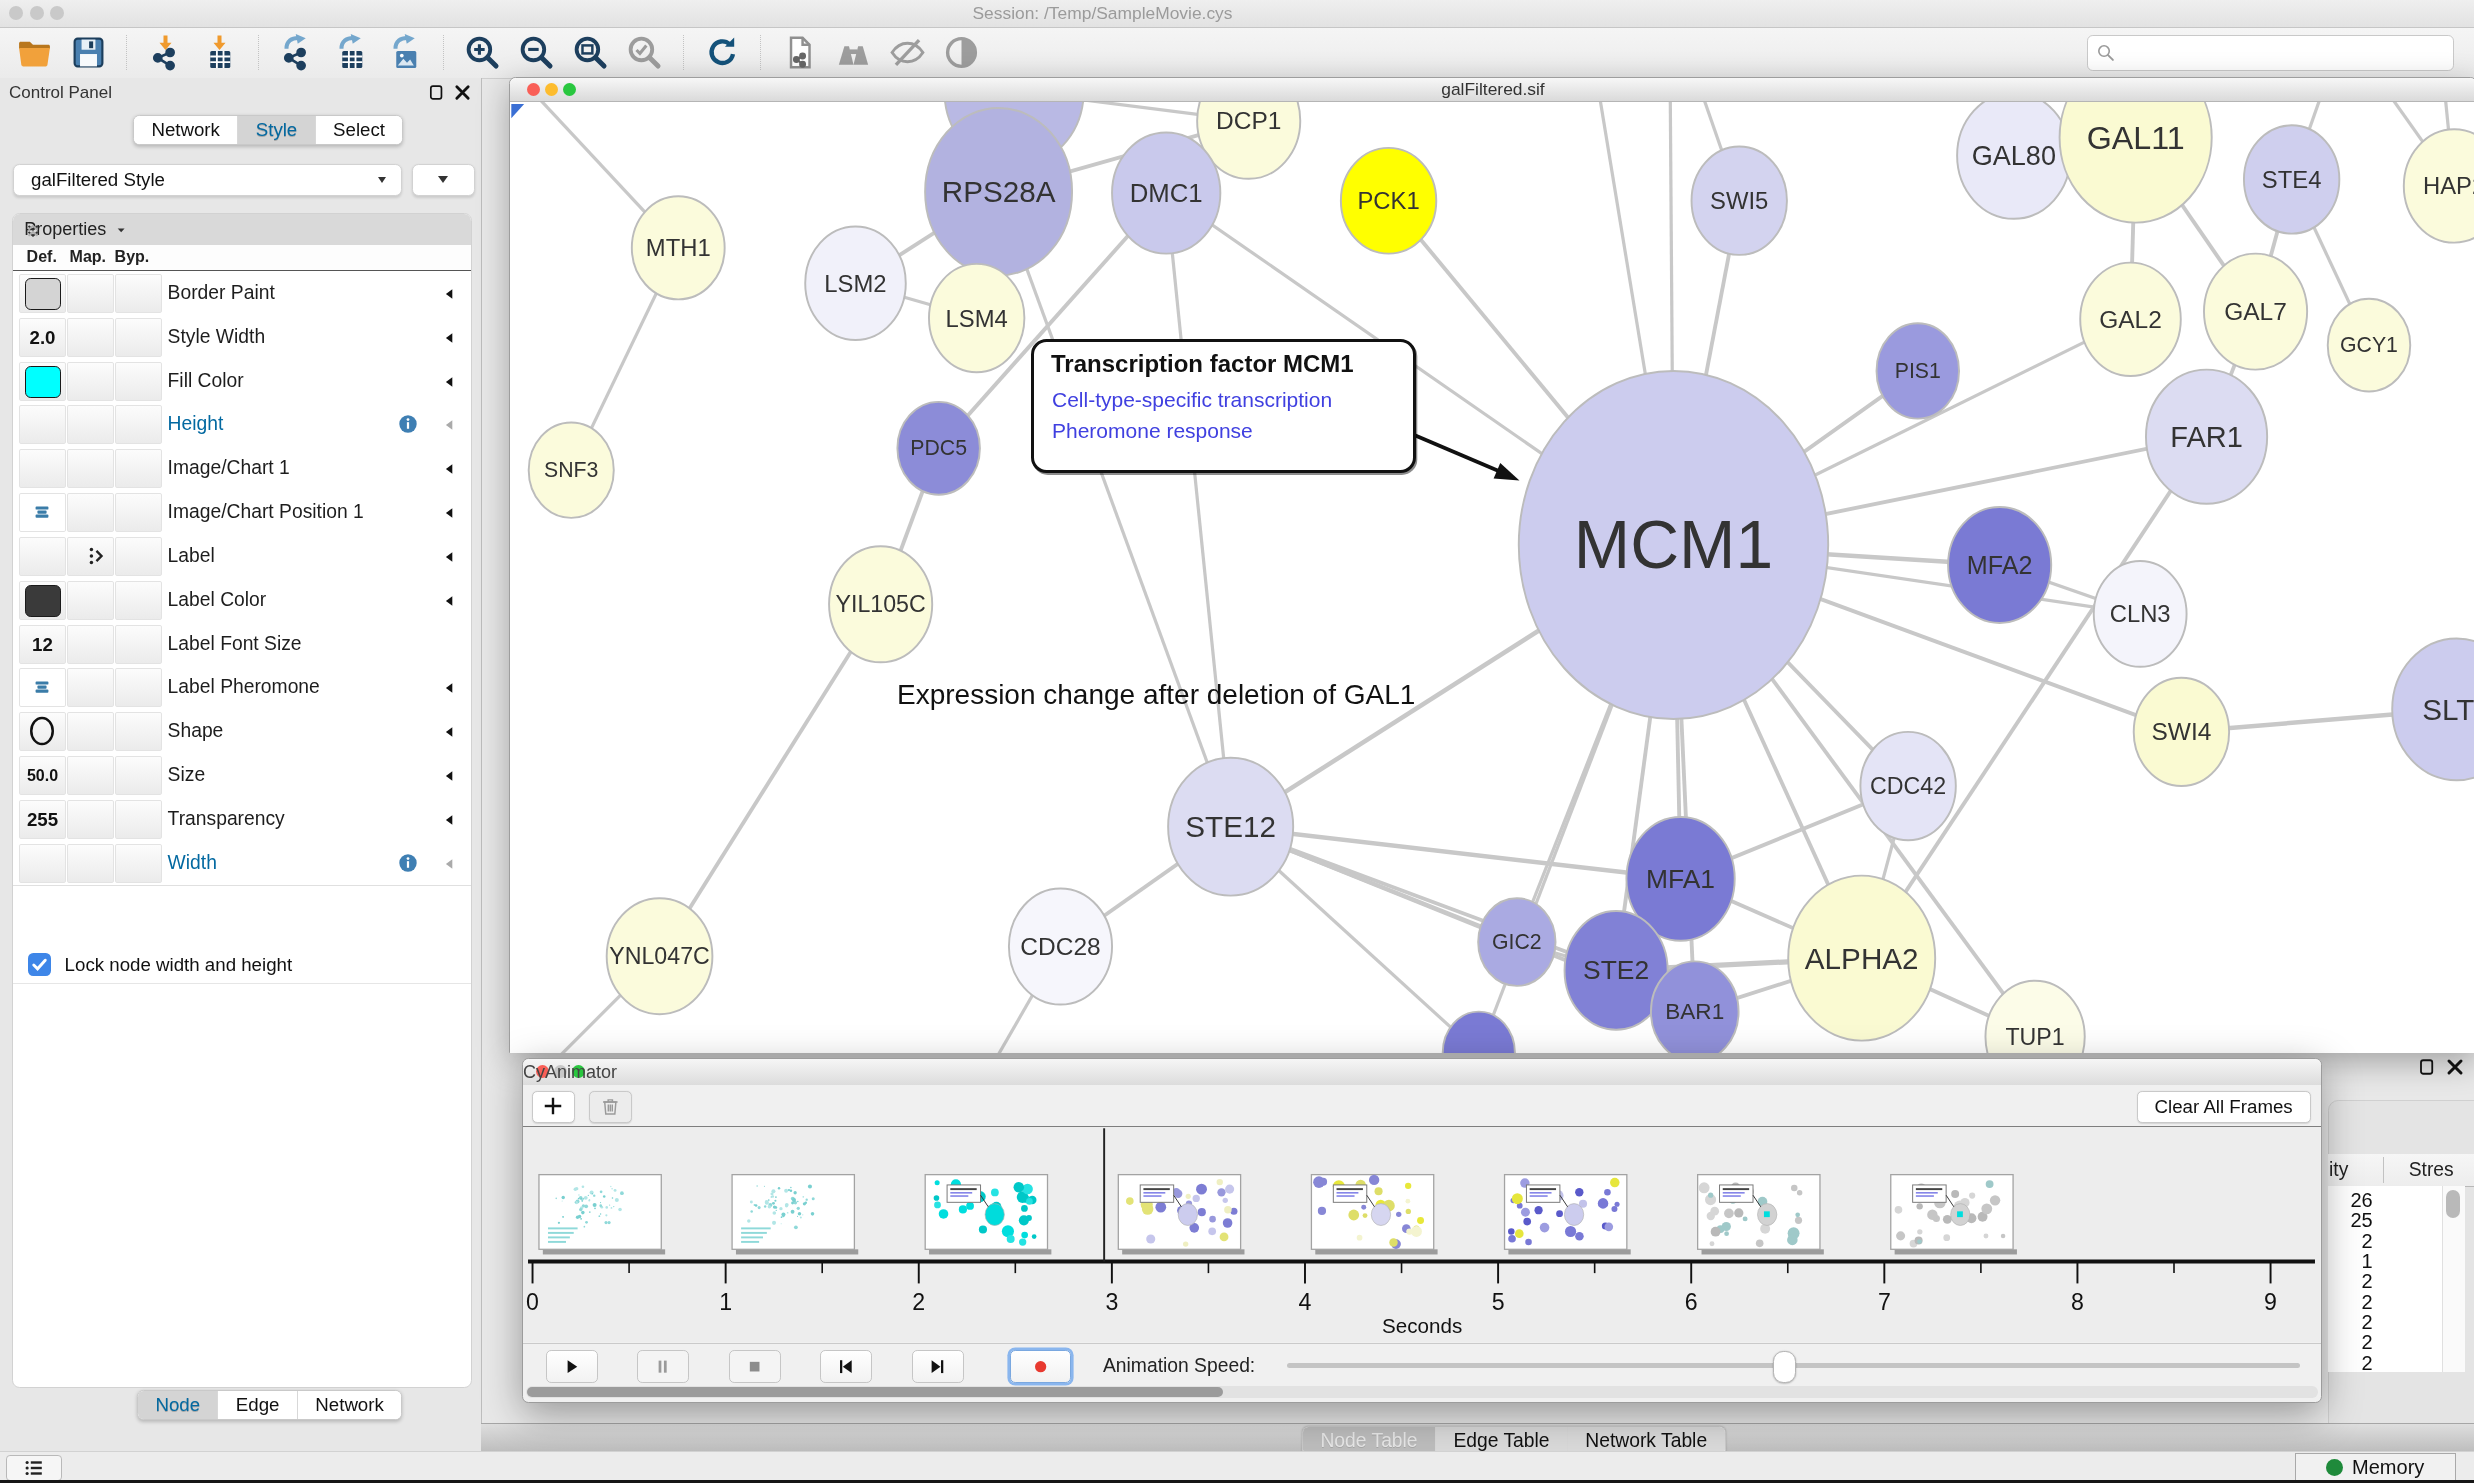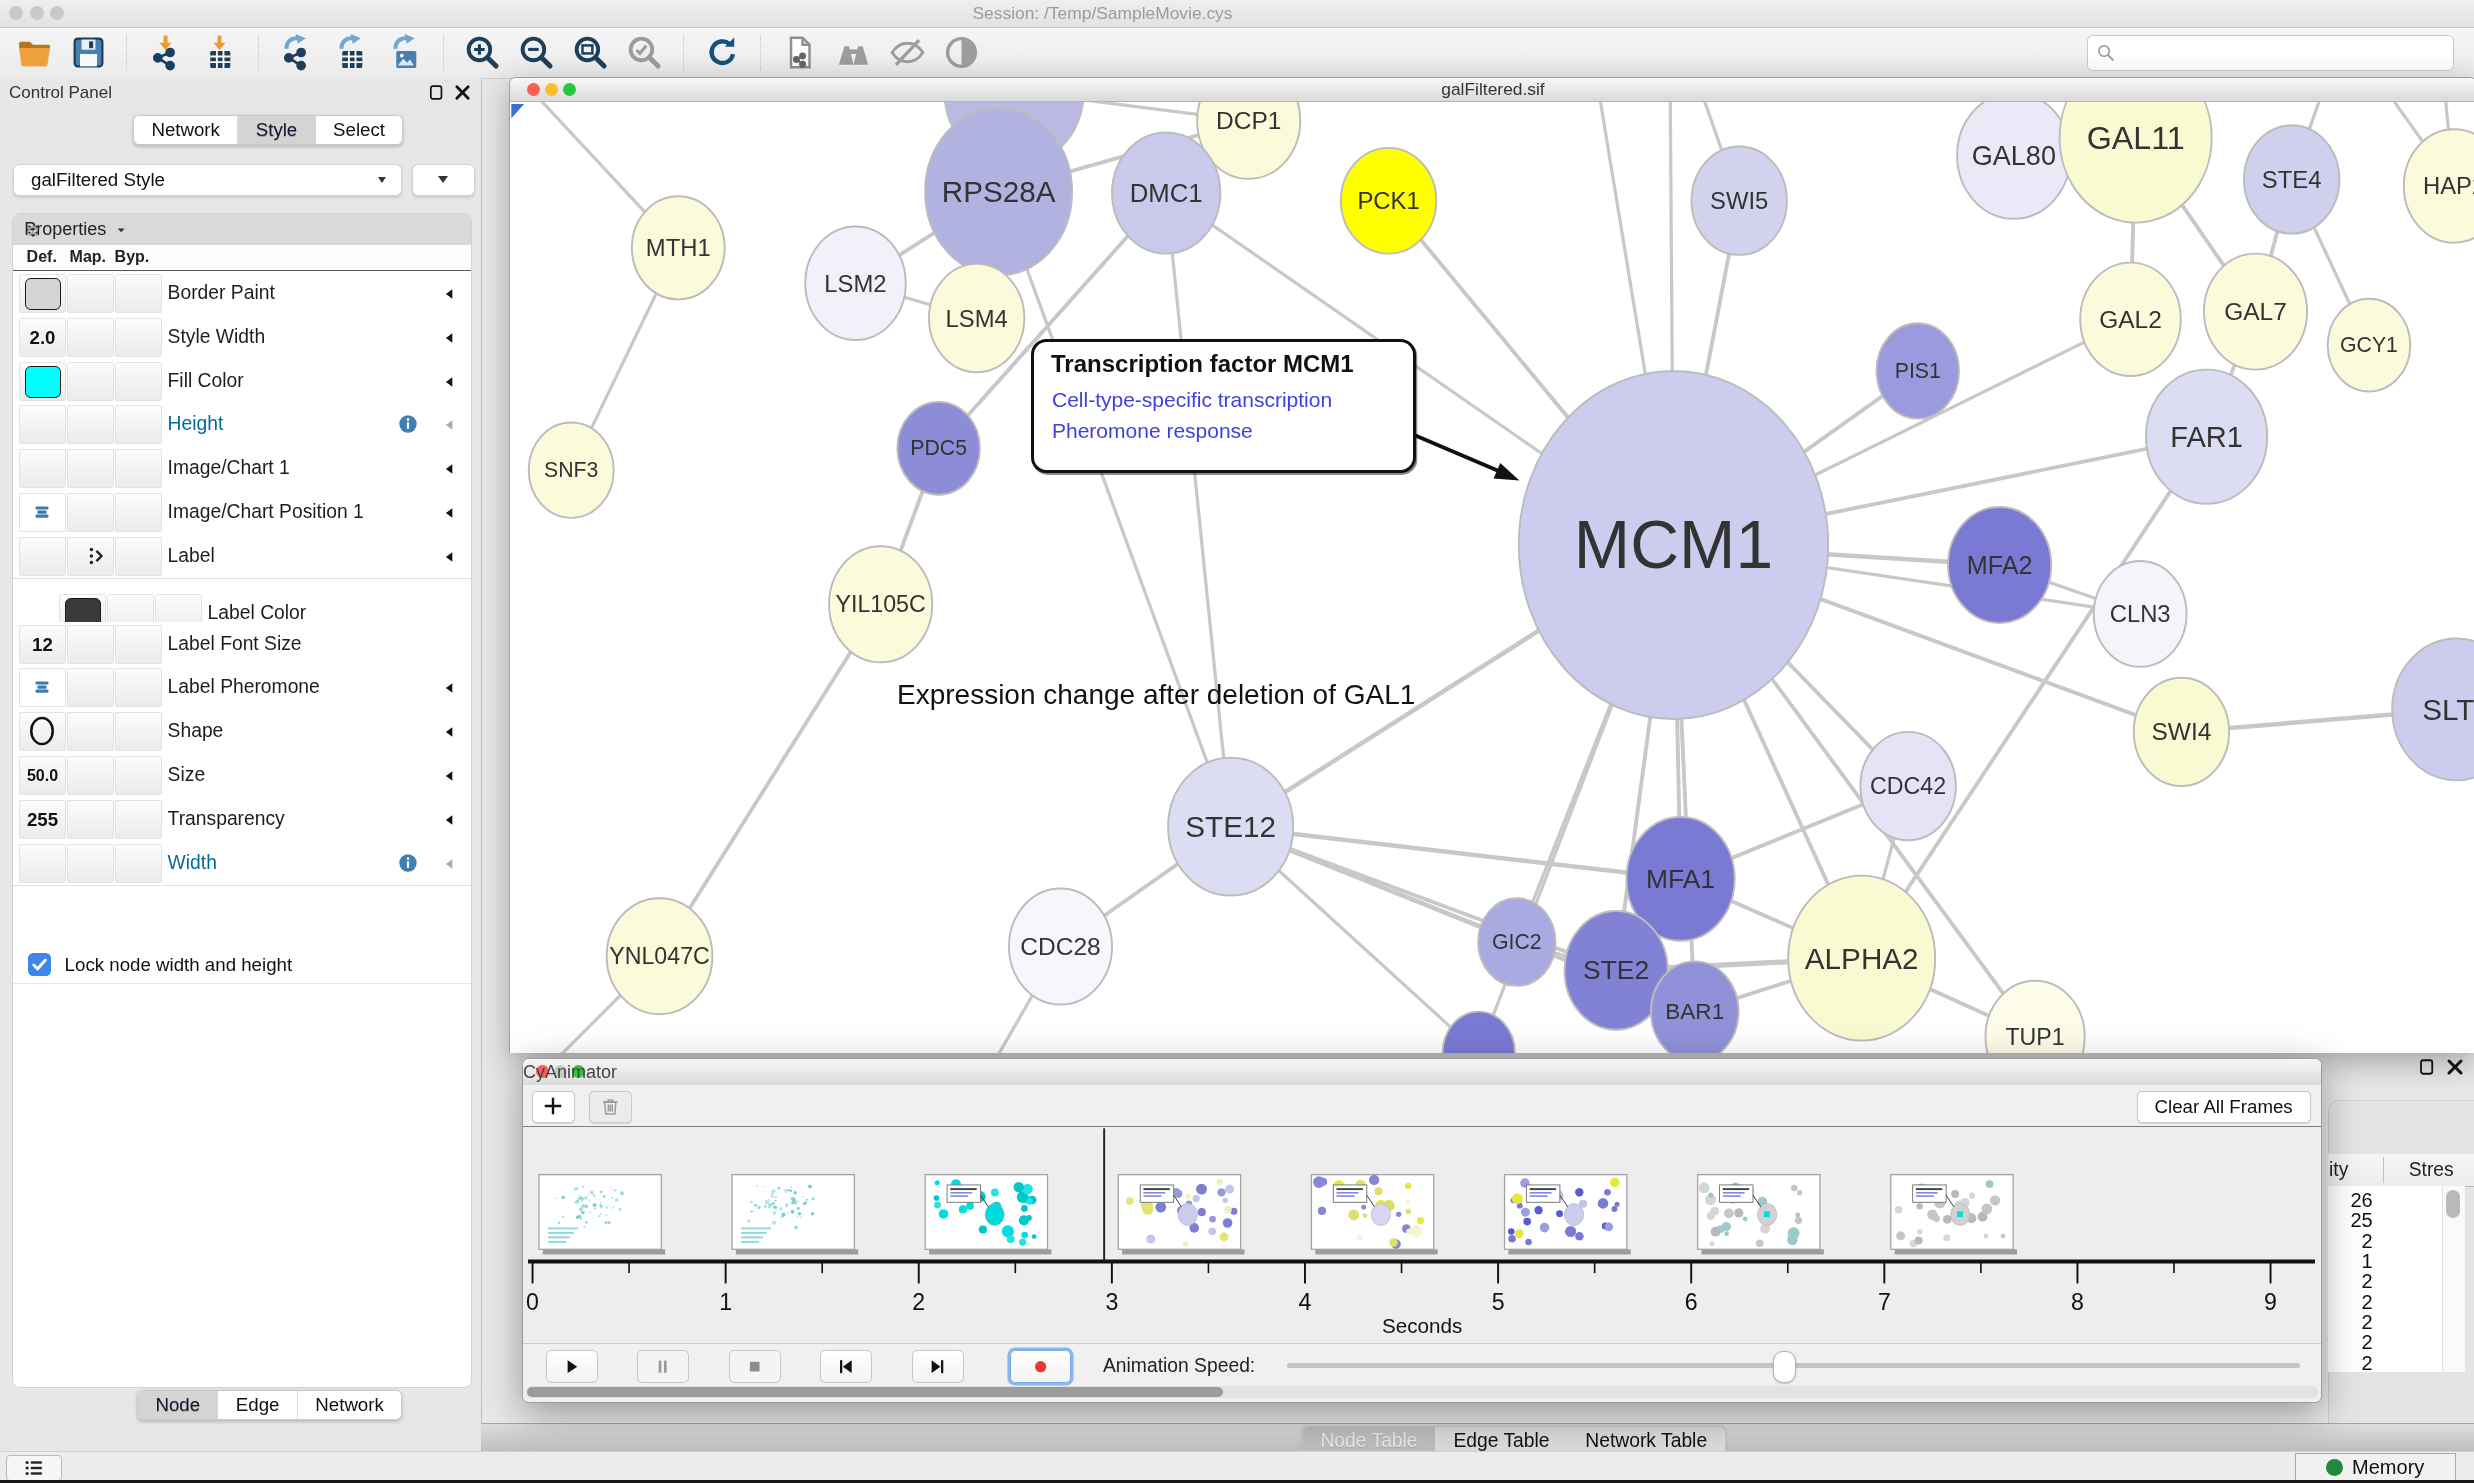--- a/index.html
+++ b/index.html
@@ -34,21 +34,21 @@
   .parrow{position:absolute;right:14px;top:15.5px}
   .pinfo{position:absolute;right:52px;top:11px}
   .swatch{position:absolute;left:5.2px;top:2.6px;width:34px;height:30px;border:1.3px solid #1a1a1a;border-radius:5.8px}
   .defnum{position:absolute;width:100%;text-align:center;line-height:37px;font-weight:bold;font-size:18.7px;color:#111}
   #lock-row{position:absolute;left:0;top:732px;width:100%;height:37px;background:#fff;border-bottom:0.6px solid #e6e6e6}
   #lock-box{position:absolute;left:15.5px;top:7px;width:23px;height:23px;background:#3e86e8;border-radius:5.2px}
   #lock-label{position:absolute;left:52px;line-height:37px;font-size:18.7px;color:#111}
   .seg{position:absolute;display:flex;border:0.6px solid #c9c9c9;border-radius:6.4px;overflow:hidden;box-shadow:0 1.3px 3.9px rgba(0,0,0,.2);background:#fff}
   .seg>div{padding:0 17.4px;height:28px;line-height:28px;font-size:18.7px;color:#111;background:#fff;border-right:0.6px solid #d8d8d8}
   .seg>div:last-child{border-right:none}
-  .seg>div.sel{background:#d4d4d4;color:#0f172a;text-shadow:0 0.6px 0.6px #a6a6a6}
+  .seg>div.sel{background:#d4d4d4;color:#0369a1;text-shadow:0 0.6px 0.6px #a6a6a6}
   .seg2>div{background:#dadada;font-size:19.3px}
   .seg2>div.sel{background:#bdbdbd;color:#e8e8e8}
   
   #network-window{position:absolute;left:509px;top:77px;width:1966px;height:974px;border:0.6px solid #9e9e9e;border-radius:6.4px 6.4px 0 0;box-shadow:0 9px 32px rgba(0,0,0,.3);background:#fff}
   #nw-titlebar{position:absolute;left:0;top:0;width:100%;height:23px;background:linear-gradient(#f7f7f7,#dadada);border-bottom:0.6px solid #b5b5b5;border-radius:6.4px 6.4px 0 0}
   #nw-title{position:absolute;left:0;top:0;width:100%;text-align:center;line-height:23px;font-size:17.4px;color:#333}
   #net-canvas{position:absolute;left:0;top:24px;width:1966px;height:951px;background:#fff;overflow:hidden}
   #annotation{position:absolute;left:521px;top:237px;width:379px;height:128px;background:#fff;border:3.9px solid #111;border-radius:15.5px;box-shadow:1.3px 1.9px 0 rgba(0,0,0,.45)}
   #ann-title{position:absolute;left:17px;top:7.7px;font-size:24px;font-weight:bold;color:#111}
   .ann-link{position:absolute;left:18px;font-size:21px}
@@ -335,21 +335,21 @@
                   <circle cx="7" cy="19" r="1.9"></circle>
                   <path d="M12.5 6.5l5.5 5.5-5.5 5.5" stroke="#222" stroke-width="2.6" fill="none"></path>
                 </g>
               </svg></div>
             <div class="pcell" style="left: 102px;"></div>
             <div class="plabel">Label</div>
             <span class="parrow"><svg width="14" height="14" viewBox="0 0 24 24">
                 <path d="M16 4v16l-11-8z" fill="#111111"></path>
               </svg></span>
           </div>
-          <div class="prow" style="top: 320px; margin-left: 40px;">
+          <div class="prow" style="top: 307px;">
             <div class="pcell" style="left: 6.4px;">
               <div class="swatch" style="background: rgb(58, 58, 58);"></div>
             </div>
             <div class="pcell" style="left: 54px;"></div>
             <div class="pcell" style="left: 102px;"></div>
             <div class="plabel">Label Color</div>
             <span class="parrow"><svg width="14" height="14" viewBox="0 0 24 24">
                 <path d="M16 4v16l-11-8z" fill="#111111"></path>
               </svg></span>
           </div>

